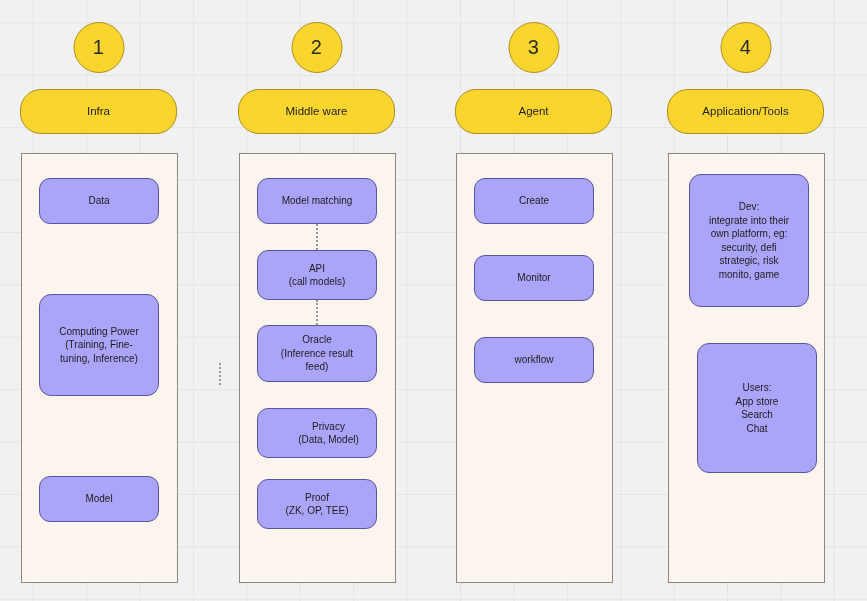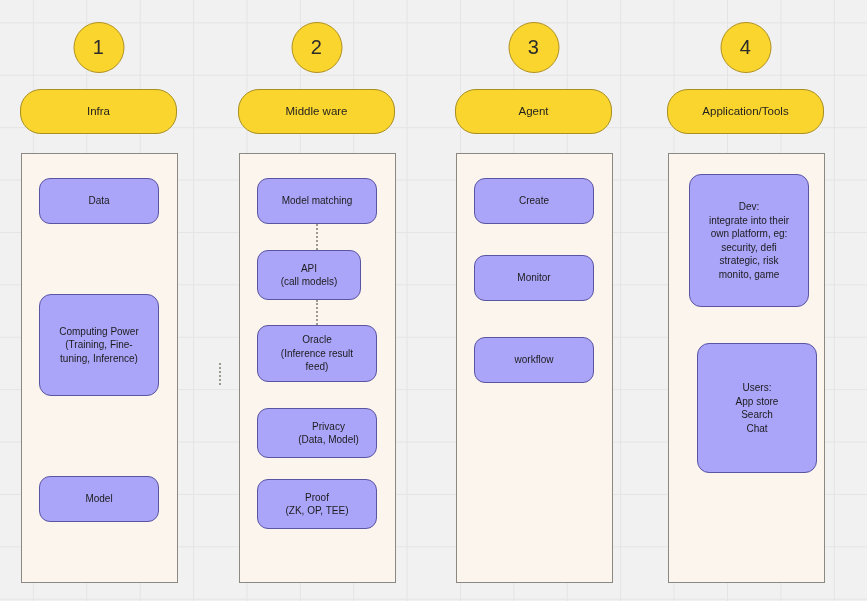--- a/index.html
+++ b/index.html
@@ -146,21 +146,21 @@
   </div>
 
   <div class="col-gap-dots"></div>
 
   <div class="column col2">
     <div class="num-circle">2</div>
     <div class="header-pill">Middle ware</div>
     <div class="container-box">
       <div class="node" style="left:17px; top:24px; width:120px; height:46px;">Model matching</div>
       <div class="dot-connector" style="left:76px; top:70px; height:26px;"></div>
-      <div class="node" style="left:17px; top:96px; width:104px; height:50px;">API
+      <div class="node" style="left:17px; top:96px; width:120px; height:50px;">API
 (call models)</div>
       <div class="dot-connector" style="left:76px; top:146px; height:25px;"></div>
       <div class="node" style="left:17px; top:171px; width:120px; height:57px;">Oracle
 (Inference result
 feed)</div>
       <div class="node" style="left:17px; top:254px; width:120px; height:50px;padding-left:29px;">Privacy
 (Data, Model)</div>
       <div class="node" style="left:17px; top:325px; width:120px; height:50px;">Proof
 (ZK, OP, TEE)</div>
     </div>

